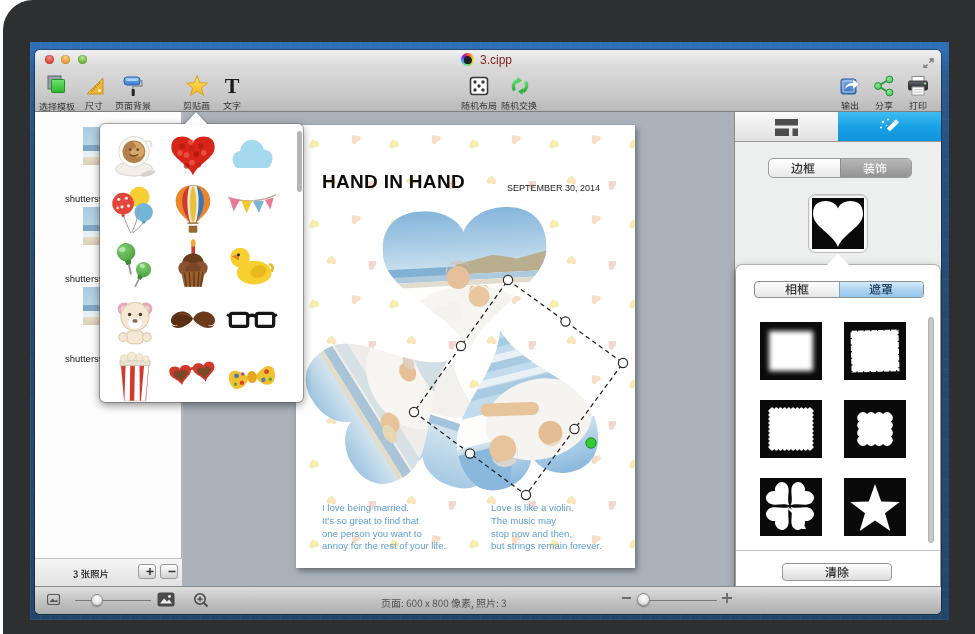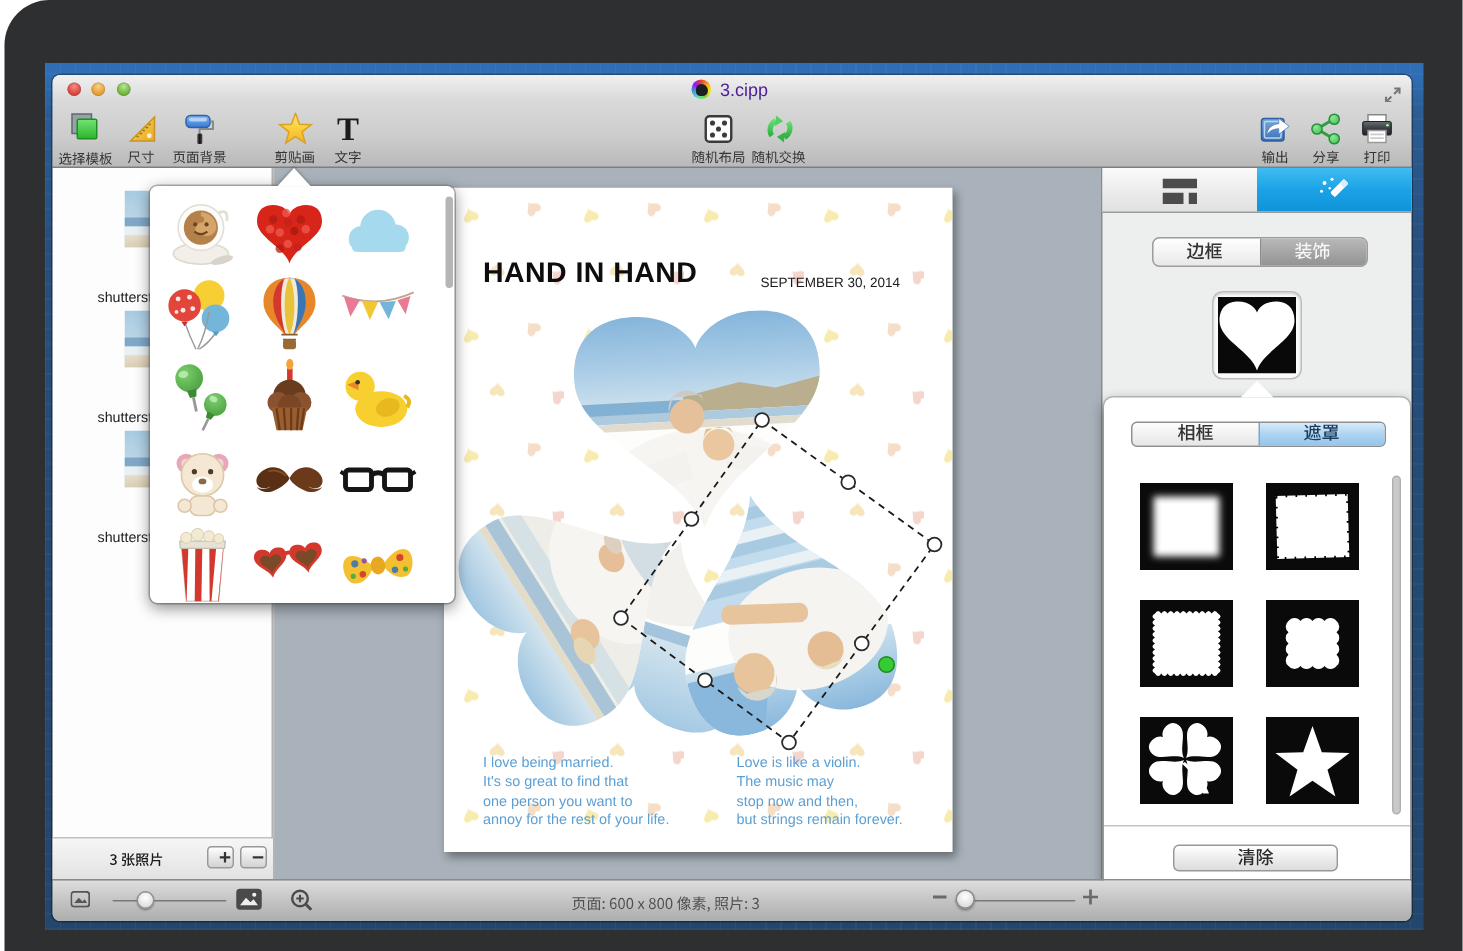--- a/index.html
+++ b/index.html
@@ -8,21 +8,21 @@
 <div class="abs" style="left:30px;top:42px;width:919px;height:578px;background:linear-gradient(180deg,#2f6db4 0%,#2f6db4 1.5%,#2b5c92 6%,#275080 20%,#254a72 55%,#23466c 100%)">
  <div class="abs" style="left:0;top:0;right:0;bottom:0;background:repeating-linear-gradient(90deg,rgba(255,255,255,0.045) 0 1px,transparent 1px 10px),repeating-linear-gradient(0deg,rgba(255,255,255,0.03) 0 1px,transparent 1px 10px)"></div>
 </div>
 <div class="abs" id="win" style="left:35px;top:50px;width:906px;height:564px;background:#bfbfbf;border-radius:5px;overflow:hidden;box-shadow:0 0 0 1px rgba(0,0,0,0.35)">
 <div class="abs" style="left:0;top:0;width:906px;height:18px;background:linear-gradient(180deg,#f0f0f0,#d8d8d8)"></div>
 <div class="abs" style="left:9.5px;top:5px;width:9px;height:9px;border-radius:50%;background:radial-gradient(circle at 50% 30%,#f0908a 0%,#e04b42 55%,#c33931 100%);box-shadow:inset 0 0 1px rgba(0,0,0,.4)"></div>
 <div class="abs" style="left:26px;top:5px;width:9px;height:9px;border-radius:50%;background:radial-gradient(circle at 50% 30%,#f8d088 0%,#e9a43b 55%,#cf8a26 100%);box-shadow:inset 0 0 1px rgba(0,0,0,.4)"></div>
 <div class="abs" style="left:42.5px;top:5px;width:9px;height:9px;border-radius:50%;background:radial-gradient(circle at 50% 30%,#b8e69a 0%,#78bc44 55%,#5fa232 100%);box-shadow:inset 0 0 1px rgba(0,0,0,.4)"></div>
 <div class="abs" style="left:426px;top:3px;width:13px;height:13px;border-radius:50%;background:conic-gradient(#e8452f,#f5a623,#f8e71c,#7ed321,#50e3c2,#4a90d9,#9013fe,#e8452f)"></div>
 <div class="abs" style="left:428.5px;top:5.5px;width:8px;height:8px;border-radius:50% 60% 50% 40%;background:#1c2024"></div>
-<div class="abs" style="left:445px;top:2.5px;font-size:12px;color:#4c1d95;line-height:15px">3.cipp</div>
+<div class="abs" style="left:445px;top:2.5px;font-size:12px;color:#7f1d1d;line-height:15px">3.cipp</div>
 <svg class="abs" style="left:888px;top:8px" width="11" height="11" viewBox="0 0 11 11">
       <path d="M1 6.5 L1 10 L4.5 10 M10 4.5 L10 1 L6.5 1" stroke="#777" stroke-width="1.4" fill="none"></path>
       <path d="M1.5 9.5 L4.6 6.4 M9.5 1.5 L6.4 4.6" stroke="#777" stroke-width="1.4"></path>
     </svg>
 <div class="abs" style="left:0;top:18px;width:906px;height:44px;background:linear-gradient(180deg,#d9d9d9 0%,#cccccc 55%,#b9b9b9 100%);border-bottom:1px solid #7e7e7e"></div>
     <div class="abs" style="left:10px;top:25px;width:24px;height:22px"><svg width="24" height="22">
         <rect x="3" y="1" width="13" height="13" fill="#97a1a8" stroke="#5f6970" stroke-width="1"></rect>
         <rect x="6.5" y="4.5" width="13" height="13" fill="url(#gGrn)" stroke="#1f8f1f" stroke-width="1" rx="1"></rect>
         <defs>
           <linearGradient id="gGrn" x1="0" y1="0" x2="0" y2="1">

